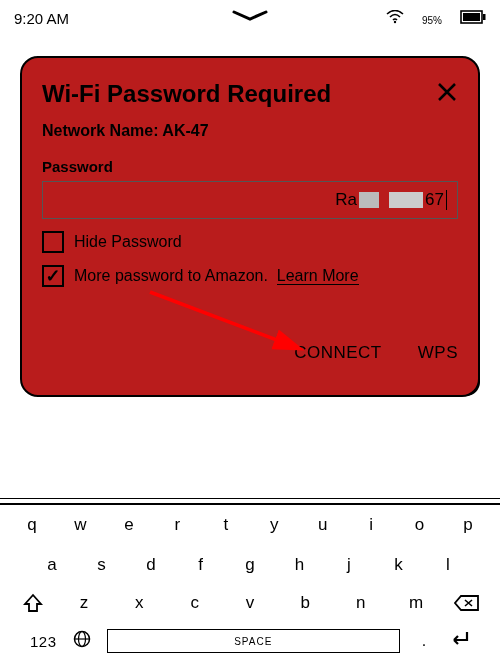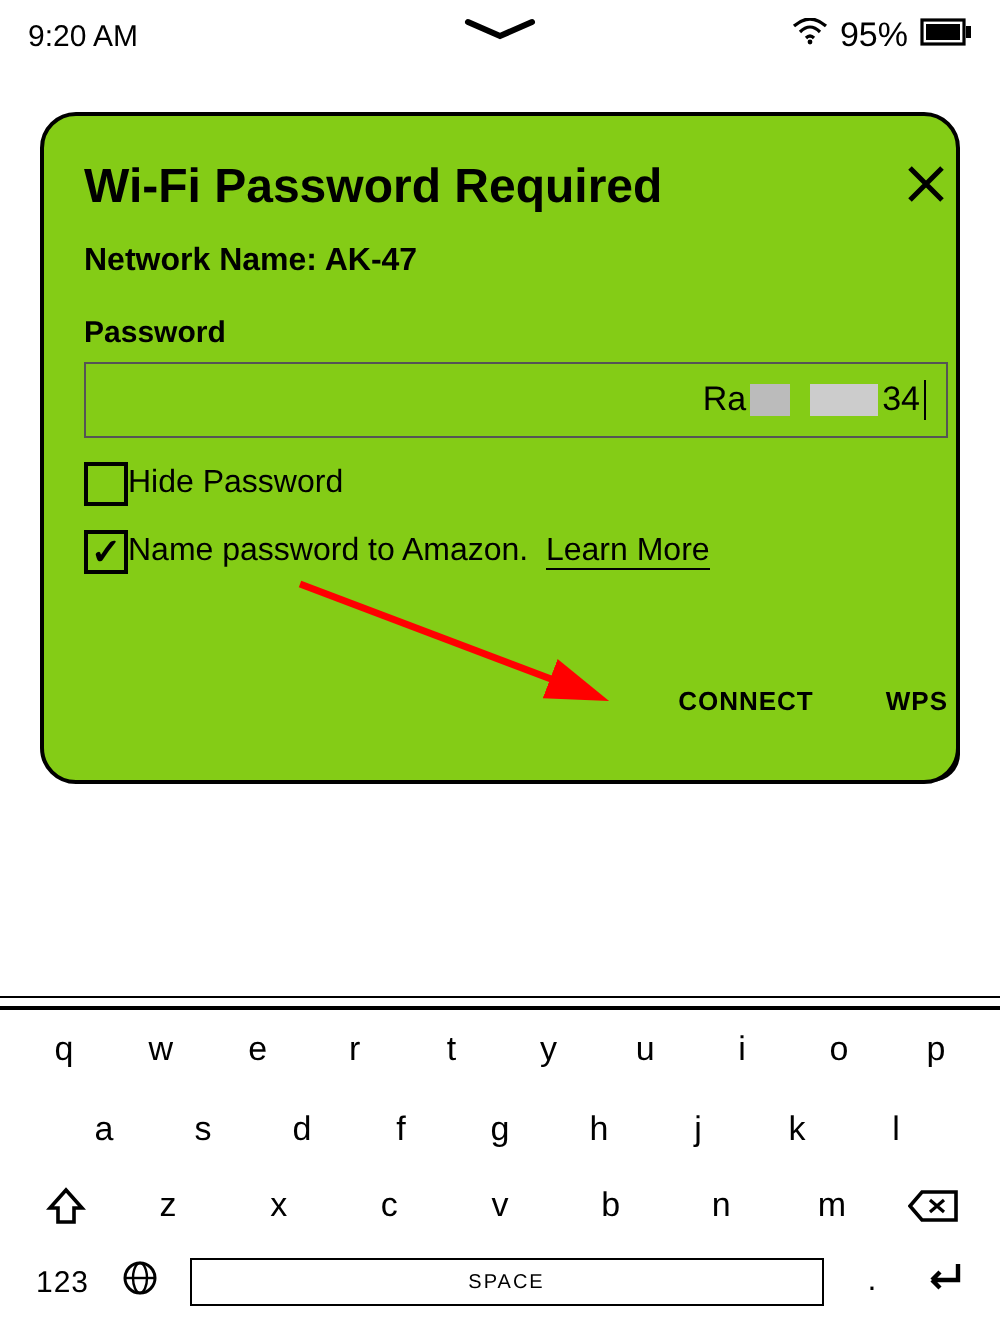--- a/index.html
+++ b/index.html
@@ -19,30 +19,30 @@
     justify-content: space-between;
     height: 36px;
     padding: 0 14px;
   }
   .status .time { font-size: 15px; }
   .status .handle {
     position: absolute;
     left: 50%; top: 8px;
     transform: translateX(-50%);
   }
-  .status .right { display: flex; align-items: flex-end; gap: 6px; font-size: 17px;}
+  .status .right { display: flex; align-items: flex-end; gap: 18px; font-size: 10px;}
   
   .dialog {
     position: absolute;
     left: 20px; right: 20px;
     top: 56px;
     border: 2px solid #000;
     border-radius: 18px;
-    background: #84cc16;
-    padding: 22px 4px 16px 20px;
+    background: #b91c1c;
+    padding: 22px 20px 16px 20px;
     box-shadow: 4px 3px 0 -4px #000;
   }
   .dialog-head {
     display: flex;
     justify-content: space-between;
     align-items: center;
     margin-bottom: 14px;
   }
   .dialog-head h1 { font-size: 24px; font-weight: 600; }
   .close { font-size: 28px; line-height: 1; cursor: pointer; font-weight: 300;}
@@ -55,42 +55,42 @@
     font-size: 17px;
     padding: 8px 10px;
     display: flex;
     align-items: center;
     gap: 2px;
     height: 38px;
     justify-content: flex-end;
   }
   .blur { background: #bbb; display:inline-block; height:16px; }
   .cursor { display:inline-block; width:1px; height:20px; background:#000;}
-  .chk-row { display: flex; align-items: center; margin-top: 12px; font-size: 16px;}
+  .chk-row { display: flex; align-items: center; gap: 10px; margin-top: 12px; font-size: 16px;}
   .chk {
     width: 22px; height: 22px;
     border: 2px solid #000;
     display: flex; align-items: center; justify-content: center;
     cursor: pointer;
     flex-shrink: 0;
   }
   .chk.checked::after {
     content: "✓";
     font-size: 18px;
     font-weight: bold;
   }
   .learn { border-bottom: 1.5px solid #000; cursor: pointer; }
   .actions {
     display: flex;
     justify-content: flex-end;
     gap: 36px;
     margin-top: 56px;
     margin-bottom: 16px;
-    font-size: 13px;
-    font-weight: 700;
+    font-size: 17px;
+    font-weight: 400;
     letter-spacing: 0.5px;
   }
   .actions span { cursor: pointer; }
   
   .arrow {
     position: absolute;
     left: 140px;
     top: 284px;
     pointer-events: none;
   }
@@ -115,21 +115,21 @@
     align-items:center;
     padding:8px 18px;
     gap: 18px;
     font-size:17px;
   }
   .krow3 .midkeys { display:flex; flex:1; justify-content:space-between; padding:0 4px;}
   .shift, .bksp { width:30px; cursor:pointer; display:flex; align-items:center; justify-content:center;}
   .krow4 {
     display:flex;
     align-items:center;
-    padding:8px 18px 14px;
+    padding:8px 30px 14px;
     gap: 16px;
     font-size:16px;
   }
   .numkey { font-weight:500; cursor:pointer; font-size:15px; letter-spacing:0.5px;}
   .globe { cursor:pointer; }
   .space {
     flex:1;
     border:1.5px solid #000;
     height:24px;
     display:flex;
@@ -181,31 +181,31 @@
         </svg>
     </span>
   </div>
   <div class="net-name">Network Name: AK-47</div>
   <div class="label">Password</div>
   <div class="pwd-input">
     <span>Ra</span>
     <span class="blur" style="width:20px"></span>
     <span style="width:6px"></span>
     <span class="blur" style="width:34px;background:#ccc"></span>
-    <span>34</span>
+    <span>67</span>
     <span class="cursor"></span>
   </div>
   <div class="chk-row">
     <span class="chk"></span>
     <span>Hide Password</span>
   </div>
   <div class="chk-row">
     <span class="chk checked"></span>
     <span>
-      <span>Name password to Amazon.</span>
+      <span>More password to Amazon.</span>
       &nbsp;<span class="learn">Learn More</span>
     </span>
   </div>
   <div class="actions">
     <span>CONNECT</span>
     <span>WPS</span>
   </div>
 </div>
 
 <svg class="arrow" width="190" height="90">

